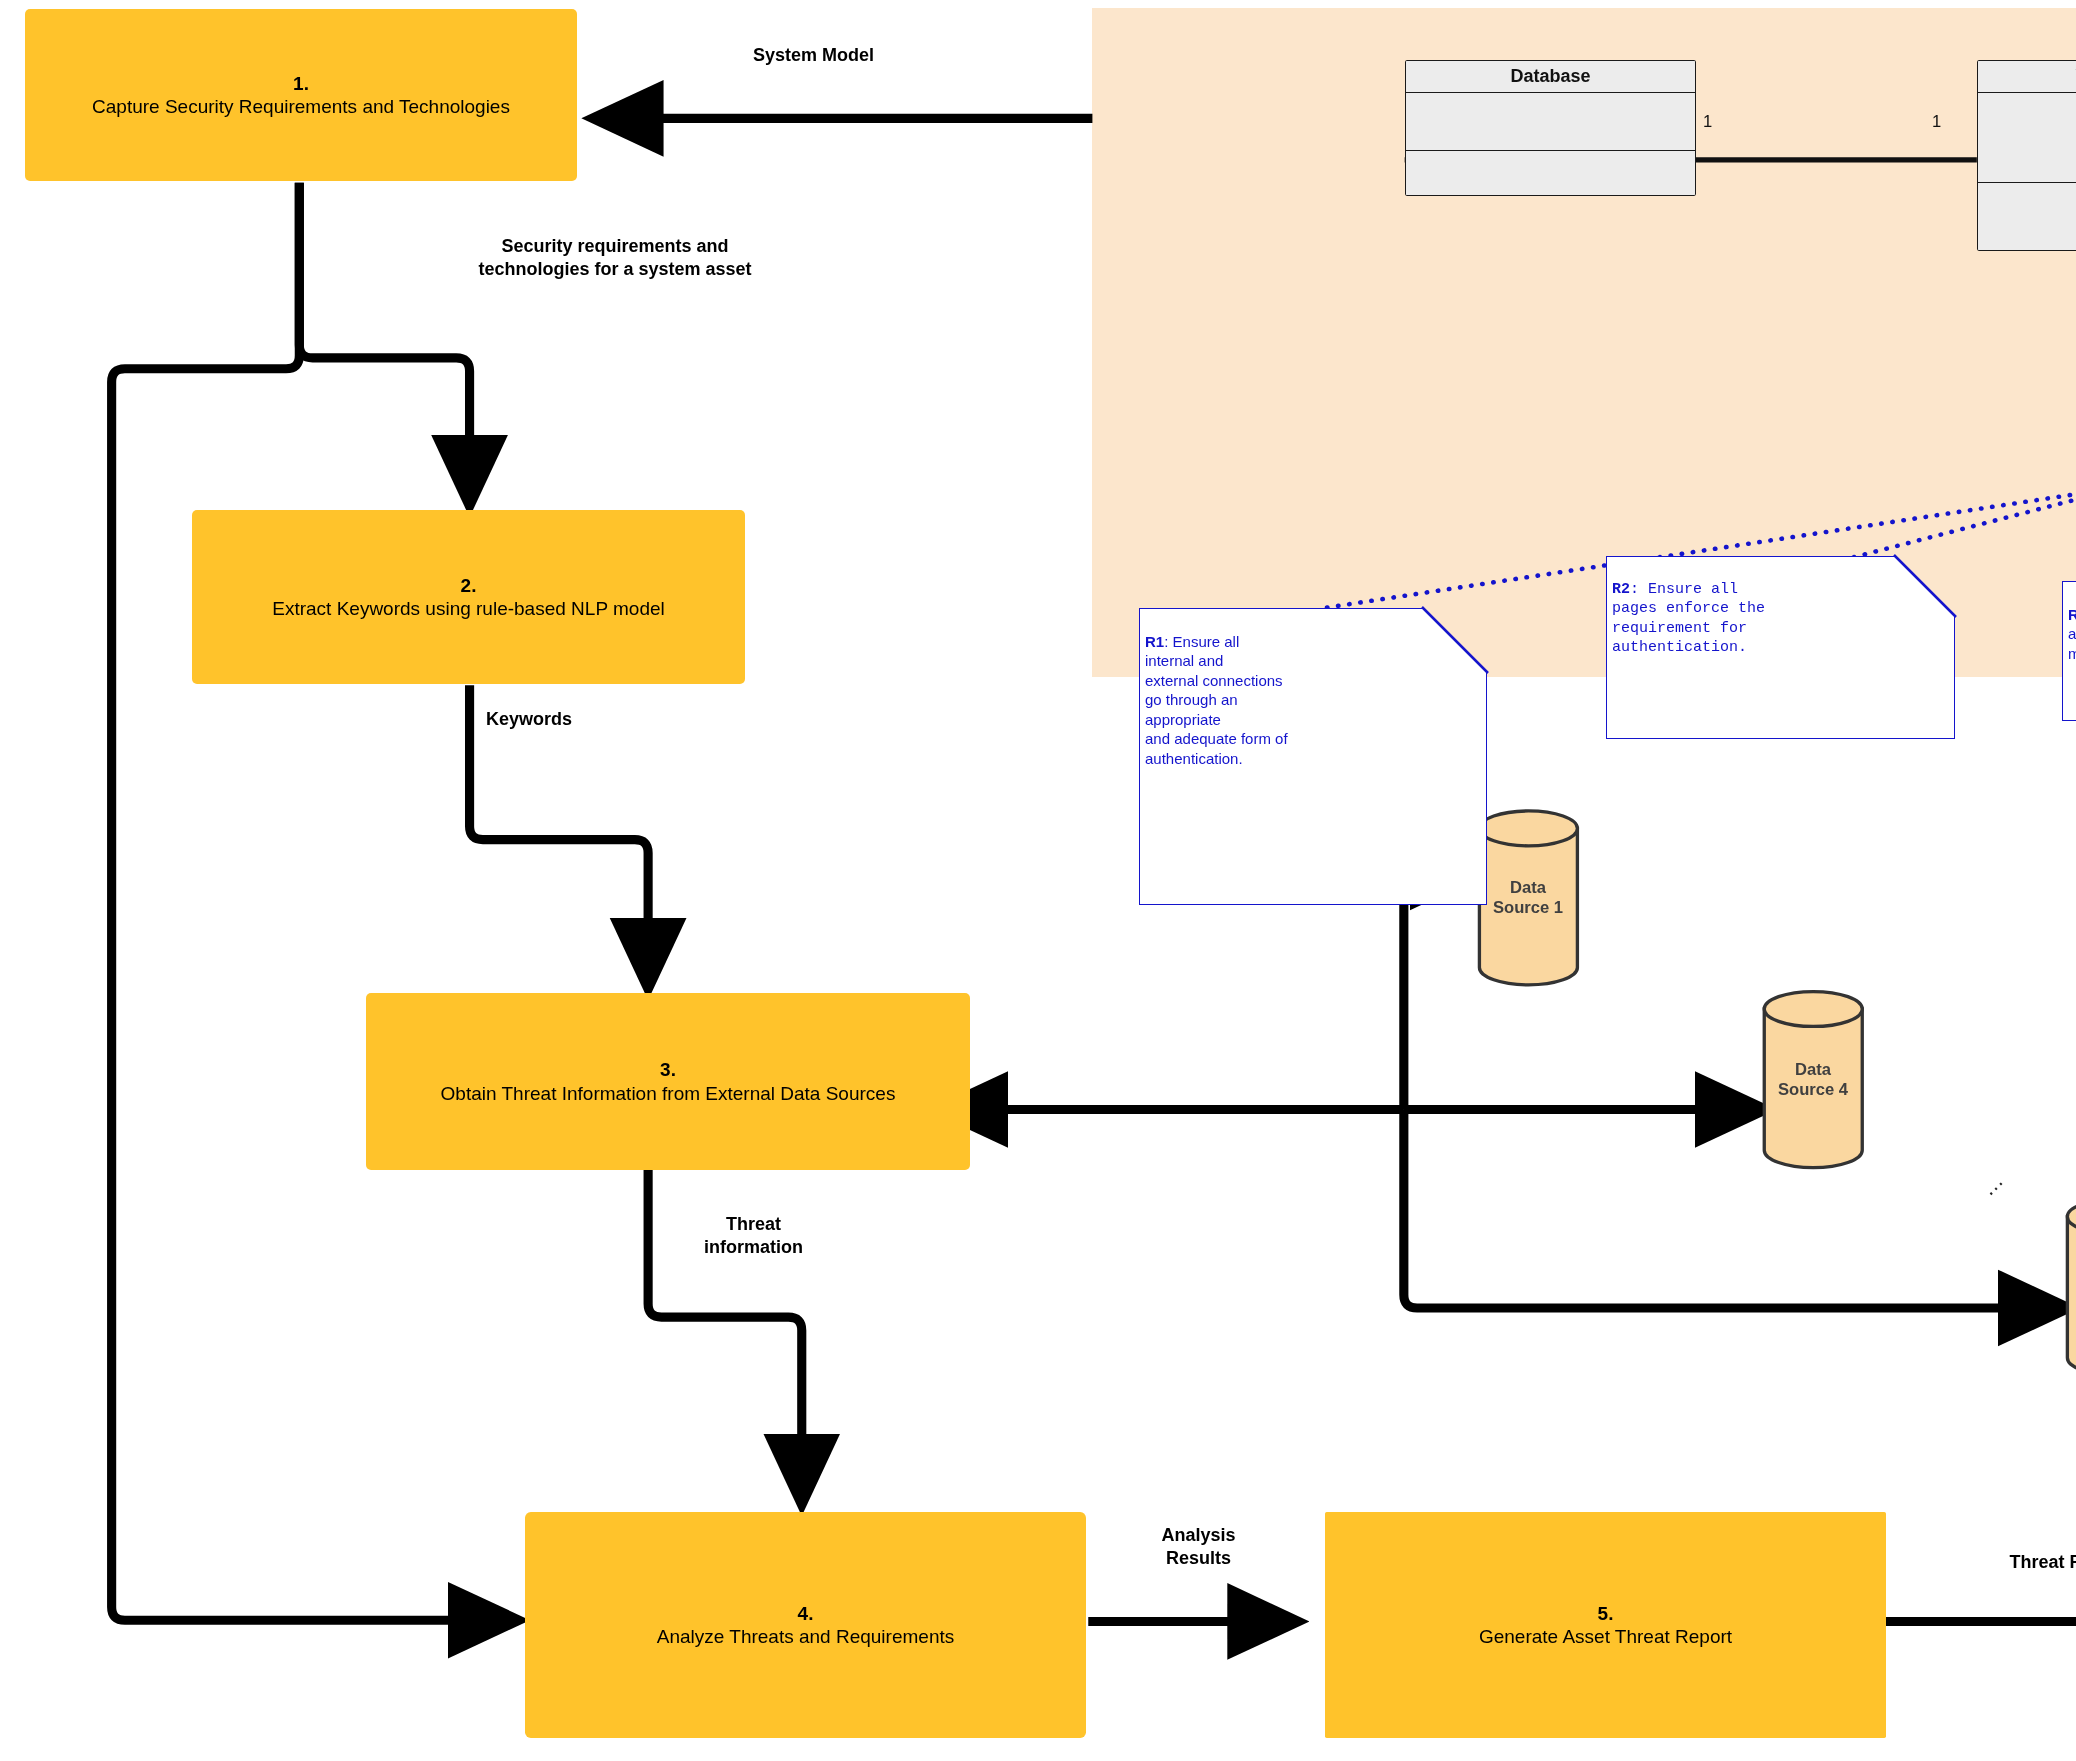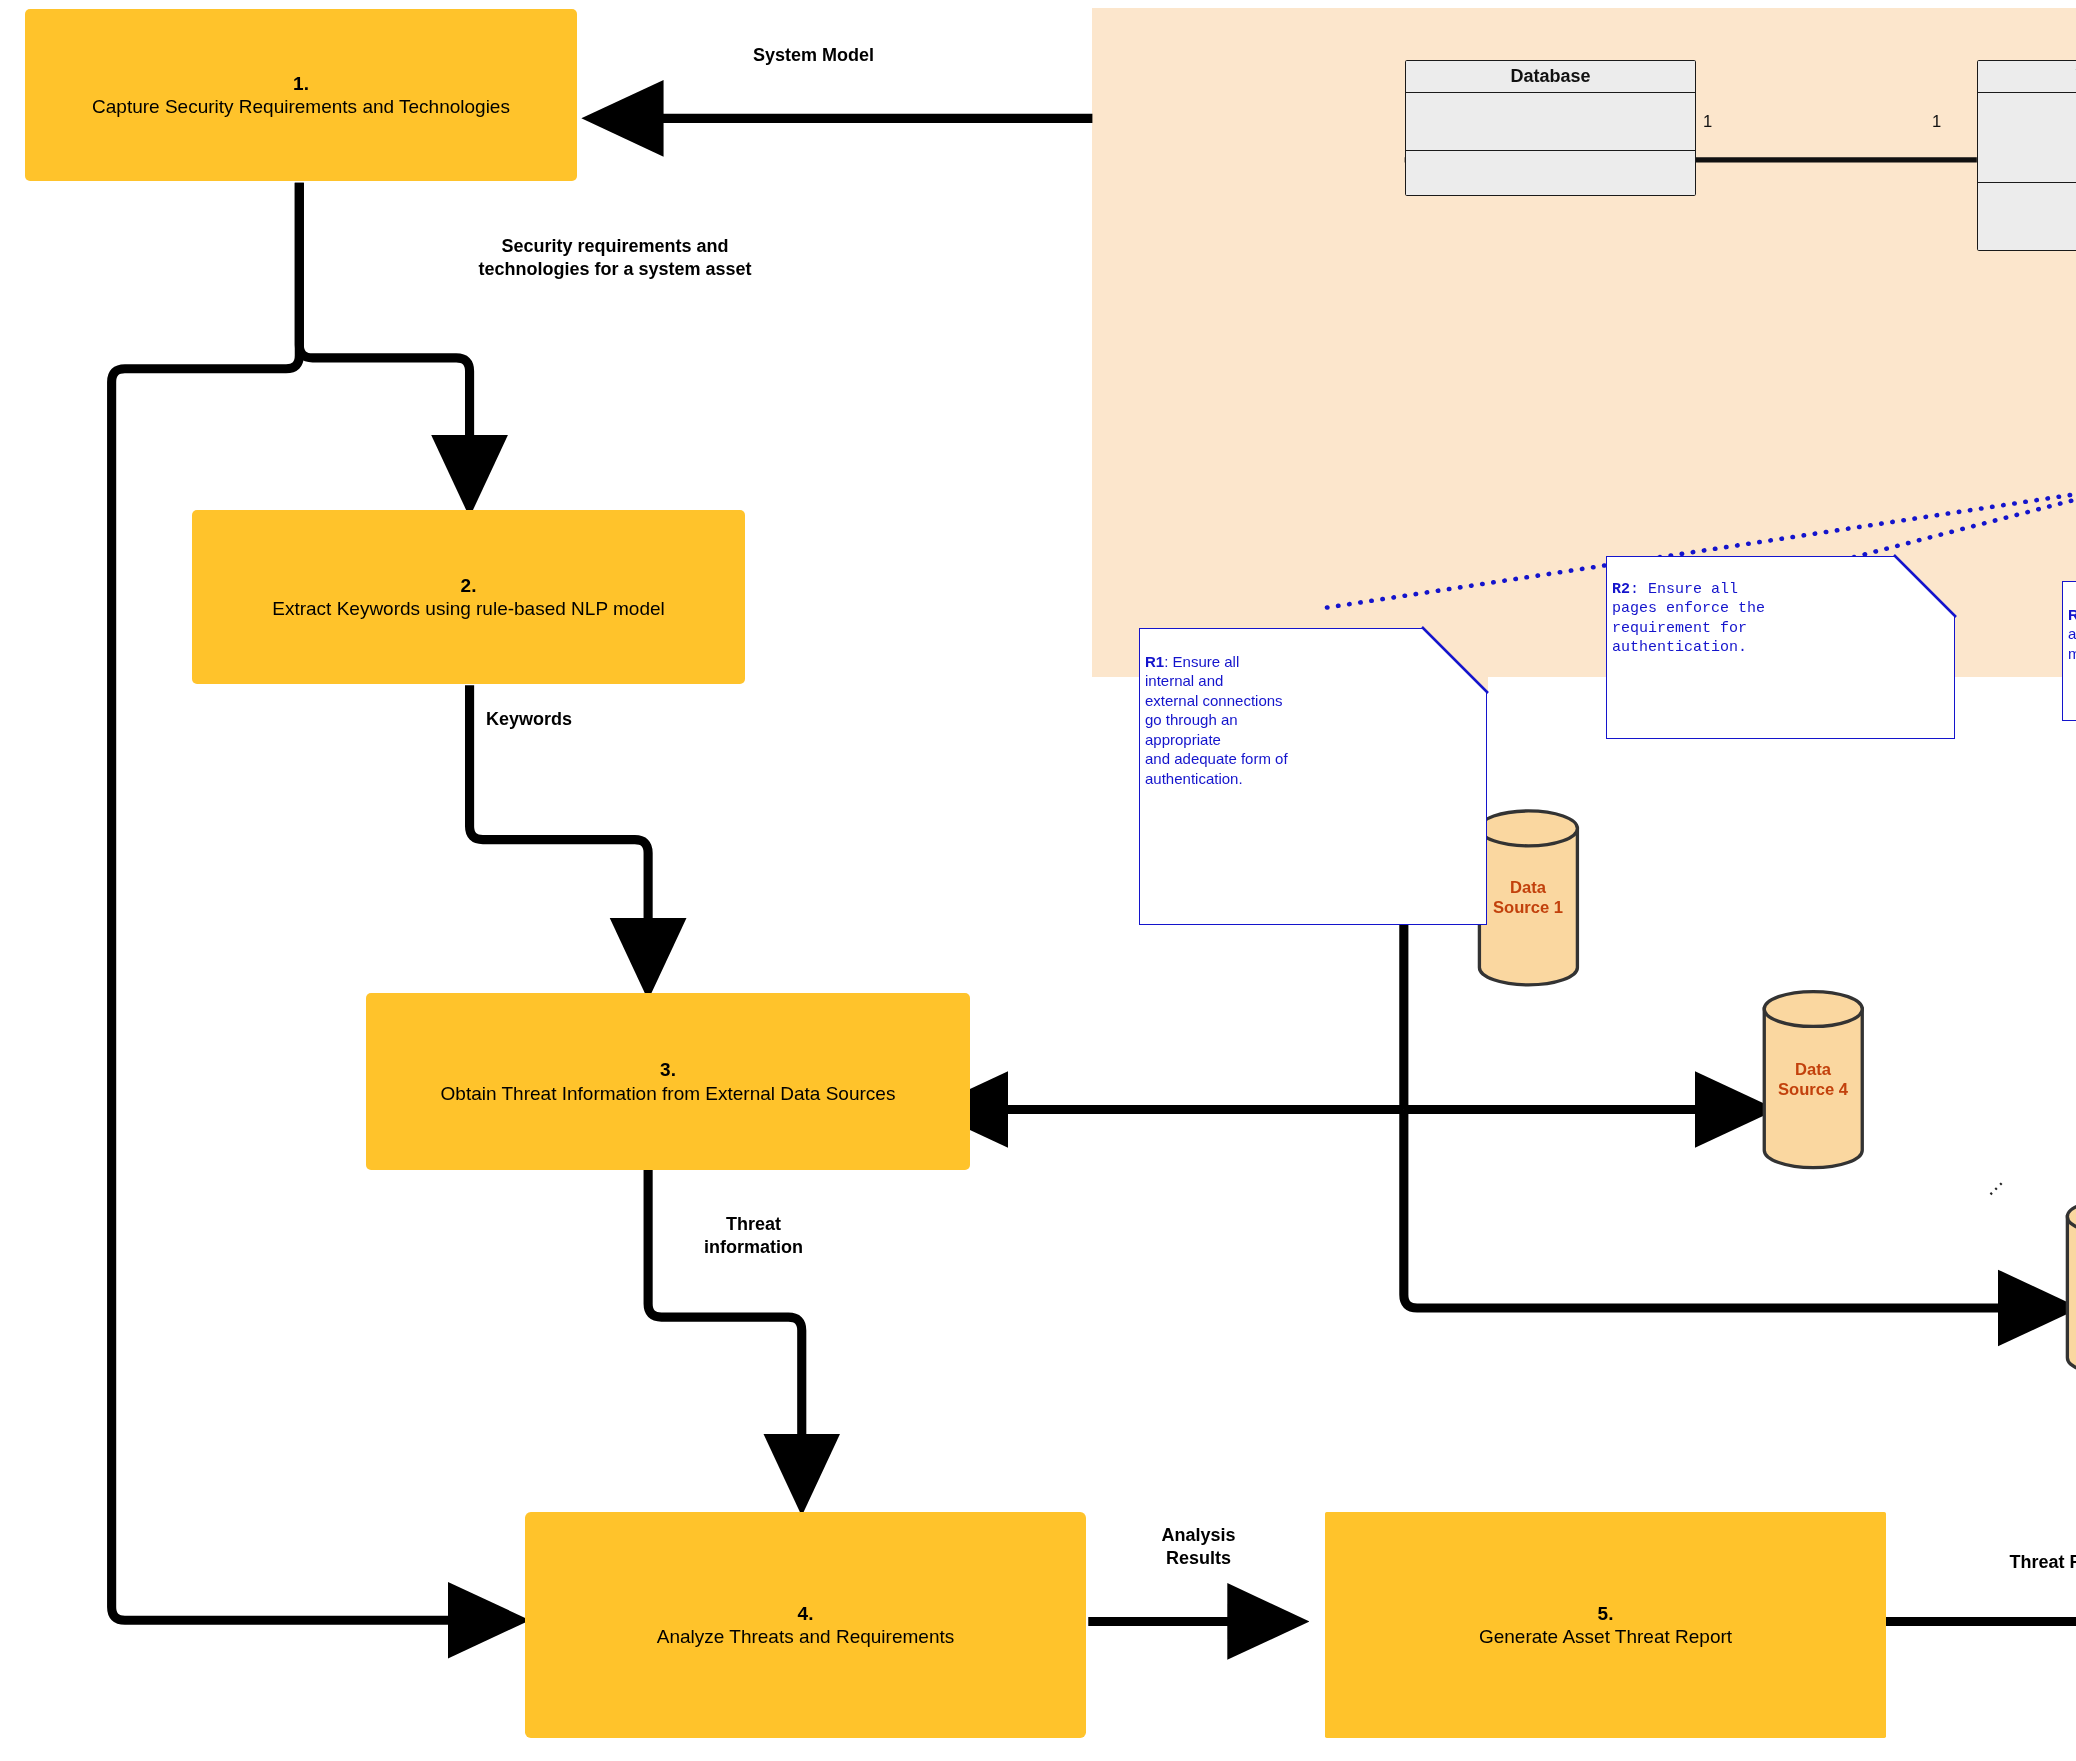--- a/index.html
+++ b/index.html
@@ -83,21 +83,21 @@
     white-space: pre-line;
   }
   .note.blue { color: #1414CC; border: 1.7px solid #1414CC; }
 
   
   .cyl { position: absolute; z-index: 6; }
   .cyl .cyl-label {
     position: absolute; left: 0; right: 0; top: 50%;
     transform: translateY(-50%);
     text-align: center;
-    font-size: 16.6px; font-weight: bold; color: #c2410c;
+    font-size: 16.6px; font-weight: bold; color: #404040;
     line-height: 1.22;
     white-space: pre-line;
     pointer-events: none;
   }
 
   .ellipsis-dots {
     position: absolute; z-index: 6;
     font-size: 21.6px; color: #222; letter-spacing: 1.7px;
     transform: rotate(-45deg);
   }
@@ -233,21 +233,21 @@
 
   <div class="umlclass" style="left:1977px; top:60px; width:291px; height:191px;">
     <div class="cname">WebServer</div>
     <div class="cattr"></div>
     <div class="cops"></div>
   </div>
 
   <div class="mult" style="left:1703px; top:112px;">1</div>
   <div class="mult" style="left:1932px; top:112px;">1</div>
 
-  <div class="note blue" style="left:1139px; top:608px; width:348px; height:297px;margin-top:20px;">
+  <div class="note blue" style="left:1139px; top:608px; width:348px; height:297px;">
     <span style="font-weight:bold">R1</span><span>: </span><span>Ensure all
 internal and
 external connections
 go through an
 appropriate
 and adequate form of
 authentication.</span>
     <svg style="position:absolute; right:-1.7px; top:-1.7px; width:66px; height:66px; overflow:visible;" viewBox="0 0 160 160" width="66" height="66">
       <polygon points="160,0 160,160 0,0" fill="#FCE6CC" stroke="none"></polygon>
       <polyline points="0,0 160,160" stroke="#1414CC" stroke-width="6" fill="none"></polyline>

